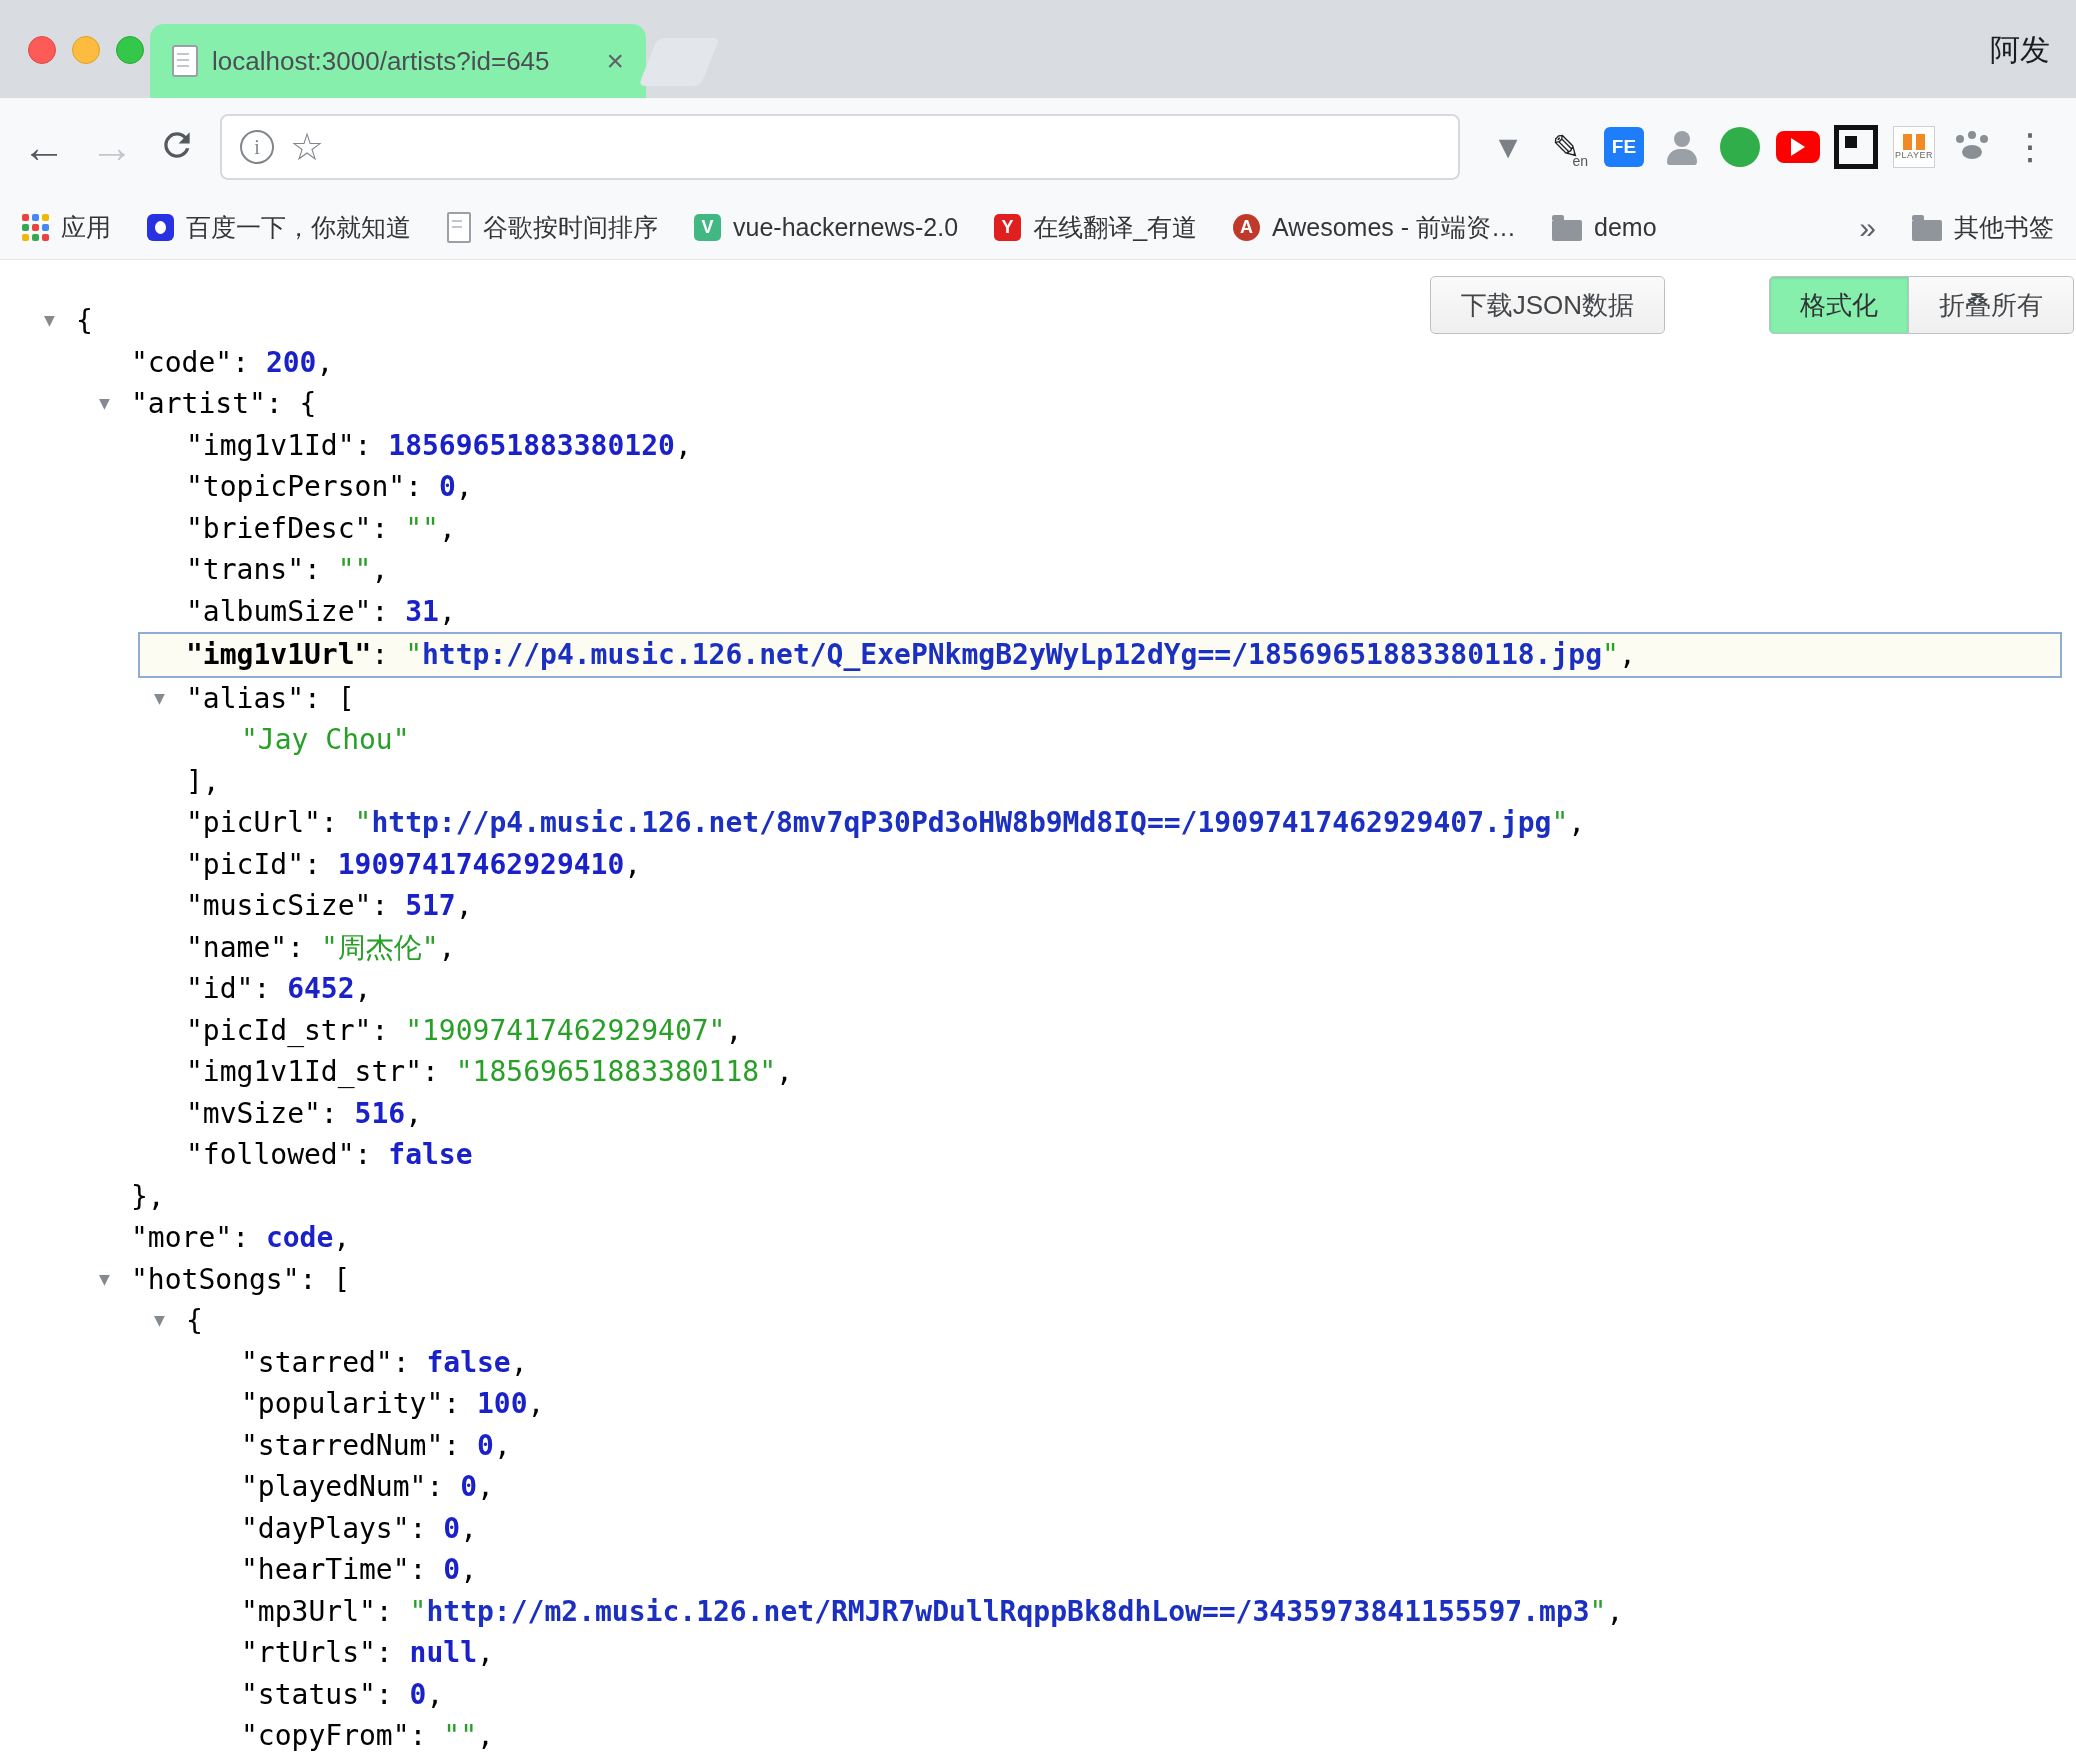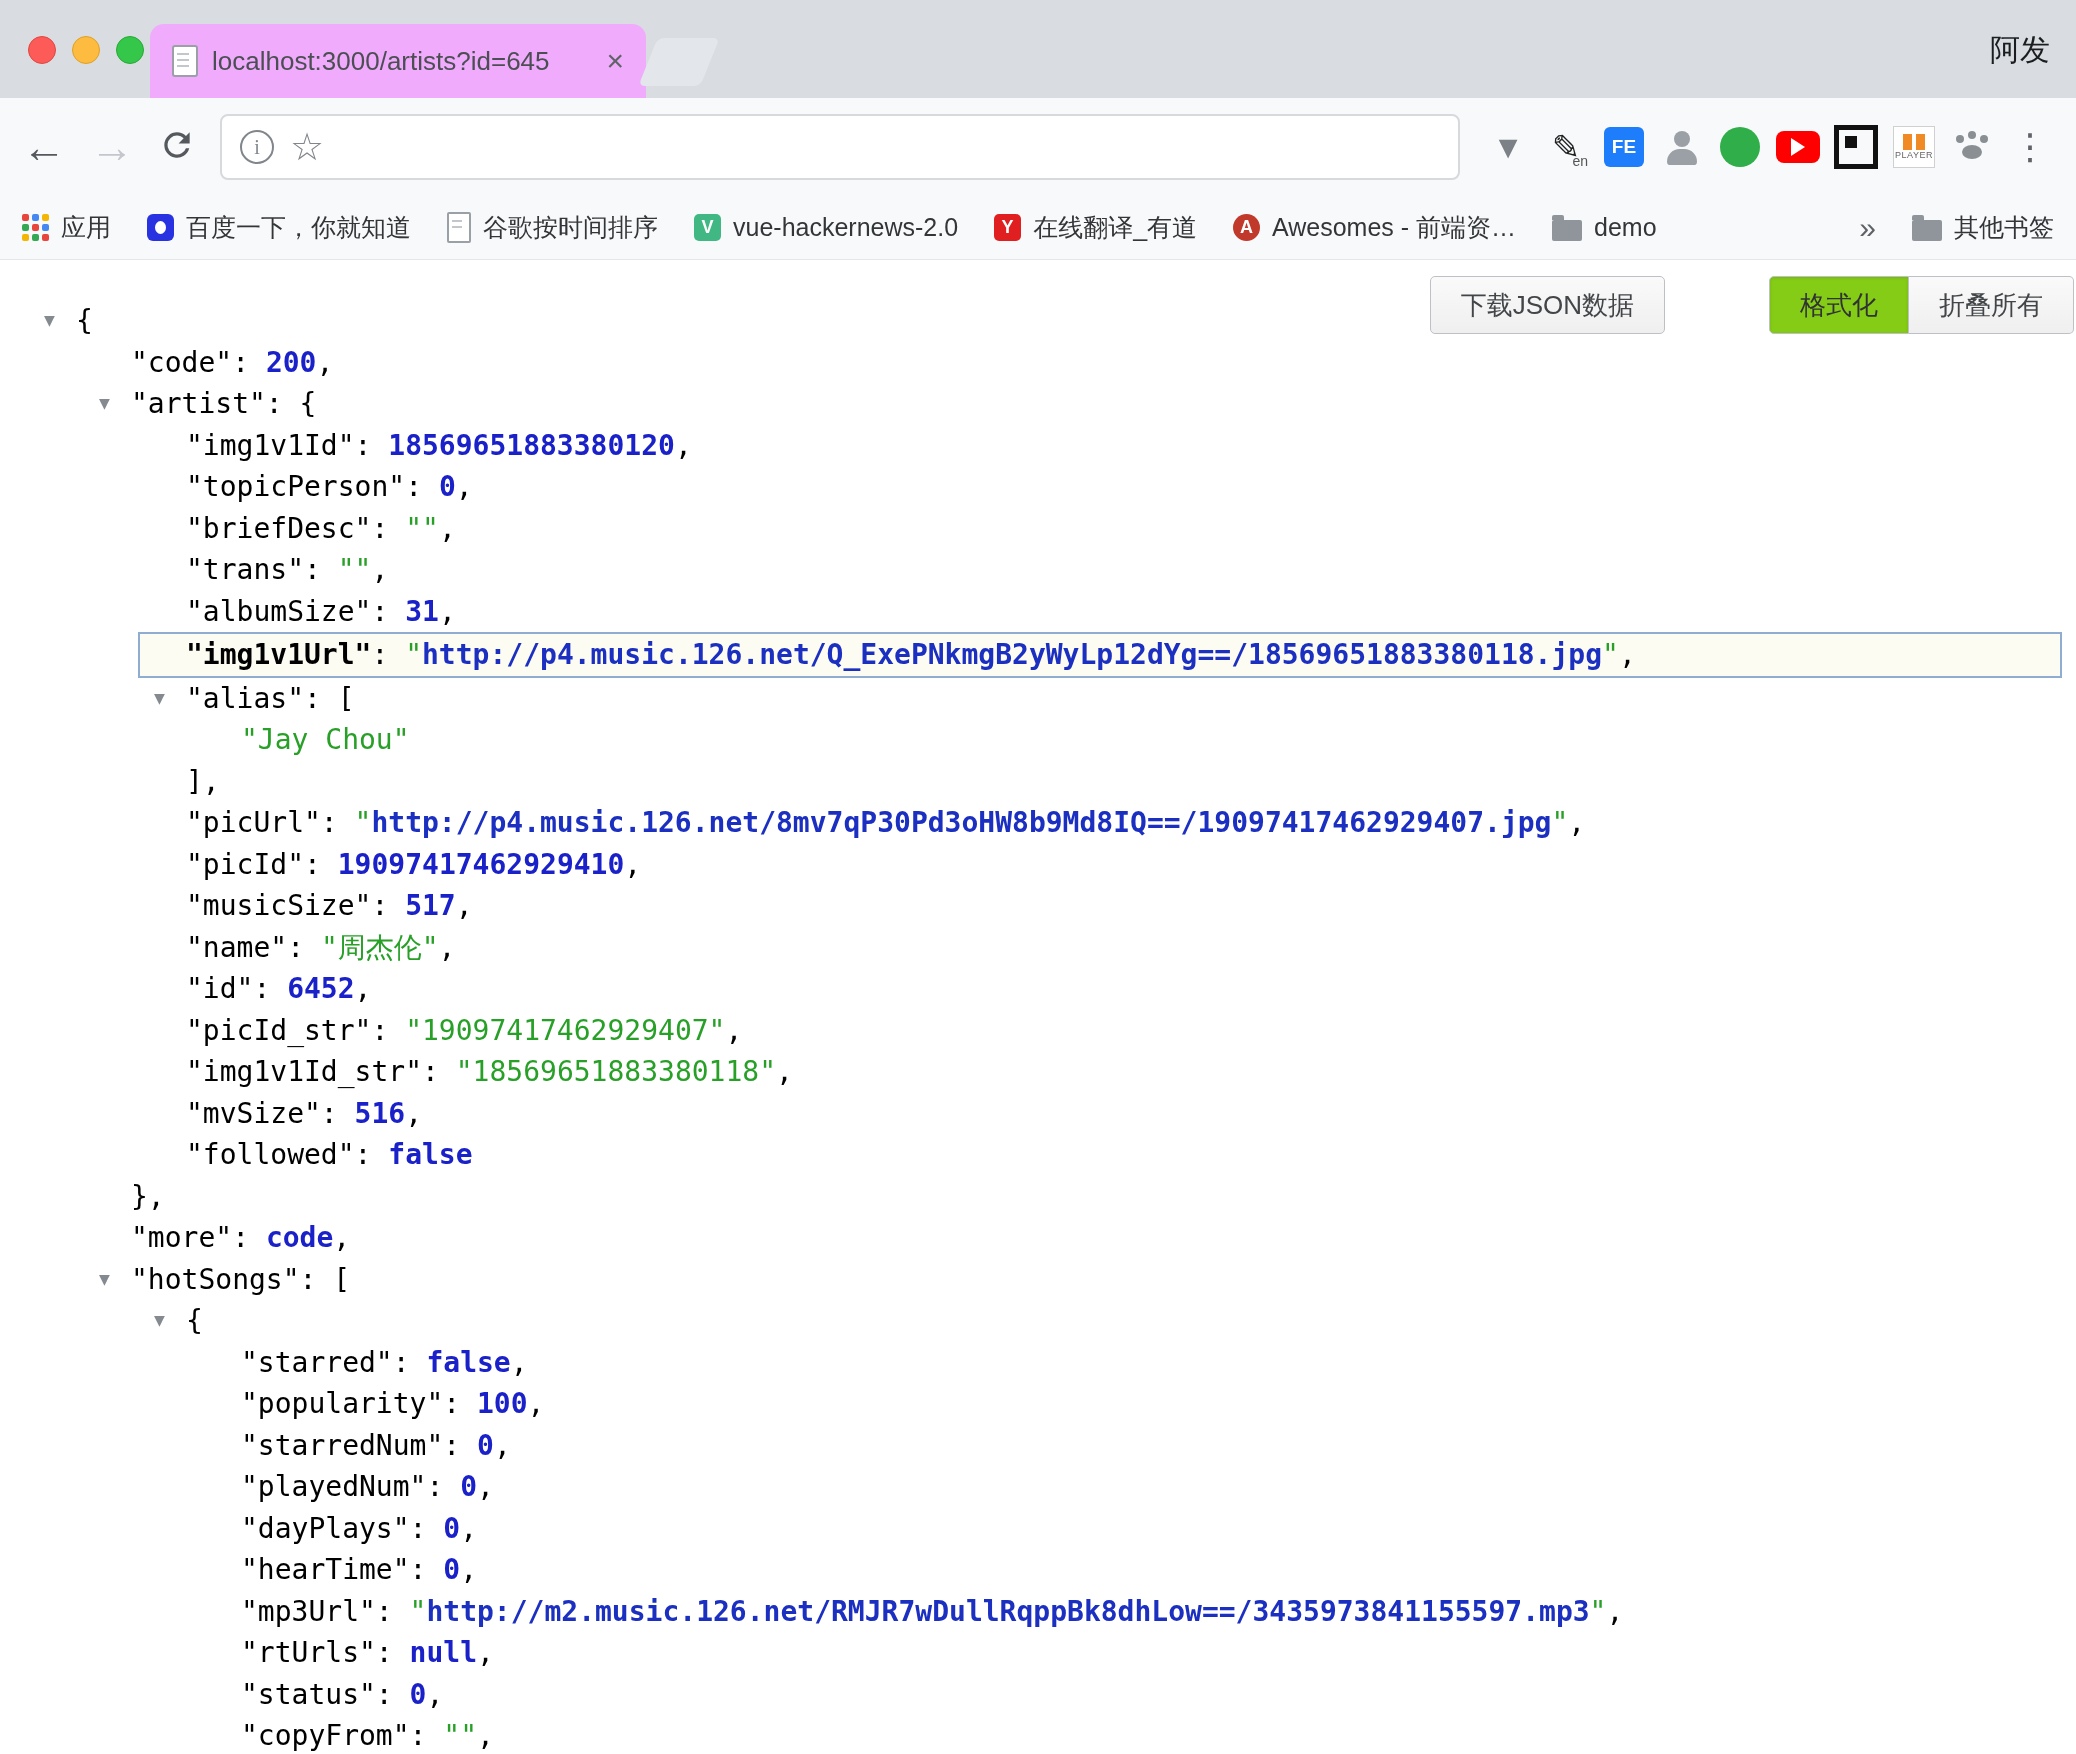--- a/index.html
+++ b/index.html
@@ -6,21 +6,21 @@
   body{width:2076px;height:1754px;overflow:hidden;background:#fff;
        font-family:"Liberation Sans",sans-serif;-webkit-font-smoothing:antialiased;}
 
   
   .tab-strip{position:relative;height:98px;background:#d9dce1;}
   .traffic{position:absolute;left:28px;top:36px;display:flex;gap:16px;}
   .tl{width:26px;height:26px;border-radius:50%;}
   .tl.red{background:#fc5b57;border:1px solid #e2463f;}
   .tl.yellow{background:#fdbc40;border:1px solid #dfa023;}
   .tl.green{background:#34c749;border:1px solid #27aa35;}
-  .tab{position:absolute;left:150px;bottom:0;width:496px;height:74px;background:#f0abfc;
+  .tab{position:absolute;left:150px;bottom:0;width:496px;height:74px;background:#86efac;
        border-radius:14px 14px 0 0;display:flex;align-items:center;padding:0 22px;box-sizing:border-box;gap:14px;}
   .tab-doc{width:22px;height:28px;background:#fff;border:2px solid #9aa0a6;border-radius:3px;flex:0 0 auto;position:relative;}
   .tab-doc:after{content:"";position:absolute;left:3px;top:6px;width:12px;height:2px;background:#c3c7cb;box-shadow:0 6px 0 #c3c7cb,0 12px 0 #c3c7cb;}
   .tab-title{flex:1;font-size:26px;color:#4b4f54;white-space:nowrap;overflow:hidden;text-overflow:ellipsis;}
   .tab-close{font-size:30px;color:#5f6368;line-height:1;}
   .newtab{position:absolute;left:648px;bottom:12px;width:62px;height:48px;background:#e3e6ea;
           transform:skewX(-22deg);border-radius:6px;}
   .profile-name{position:absolute;right:26px;top:30px;font-size:30px;color:#1b1d1f;}
 
   
@@ -82,21 +82,21 @@
   
   .content{position:relative;background:#fff;height:1494px;box-sizing:border-box;}
   .toolbar{position:absolute;top:16px;right:2px;display:flex;align-items:center;}
   .btn{height:58px;padding:0 30px;font-family:"Liberation Sans",sans-serif;font-size:26px;color:#434649;
        background:linear-gradient(#fafafa,#efeff0);border:1px solid #bdc1c6;border-radius:5px;cursor:pointer;}
   .btn.download{margin-right:104px;}
   .seg{display:flex;}
   .seg .btn{border-radius:0;}
   .seg .btn.first{border-radius:5px 0 0 5px;}
   .seg .btn.last{border-radius:0 5px 5px 0;border-left:none;}
-  .btn.active{background:#84cc16;box-shadow:inset 0 1px 3px rgba(0,0,0,.12);color:#303234;}
+  .btn.active{background:#86efac;box-shadow:inset 0 1px 3px rgba(0,0,0,.12);color:#303234;}
 
   .json-tree{padding-top:40px;font-family:"DejaVu Sans Mono","Liberation Mono",monospace;
              font-size:28px;line-height:41.5px;color:#000;}
   .row{position:relative;white-space:pre;}
   .caret{position:absolute;top:11px;font-size:18px;color:#848a90;cursor:pointer;line-height:1;}
   .row.hl{border:2px solid var(--hl-border);background:var(--hl-bg);margin-right:14px;box-sizing:border-box;}
   .tok-k{color:#000;}
   .row.hl .tok-k{font-weight:bold;}
   .tok-p{color:#000;}
   .tok-n,.tok-b{color:var(--num);font-weight:bold;}

